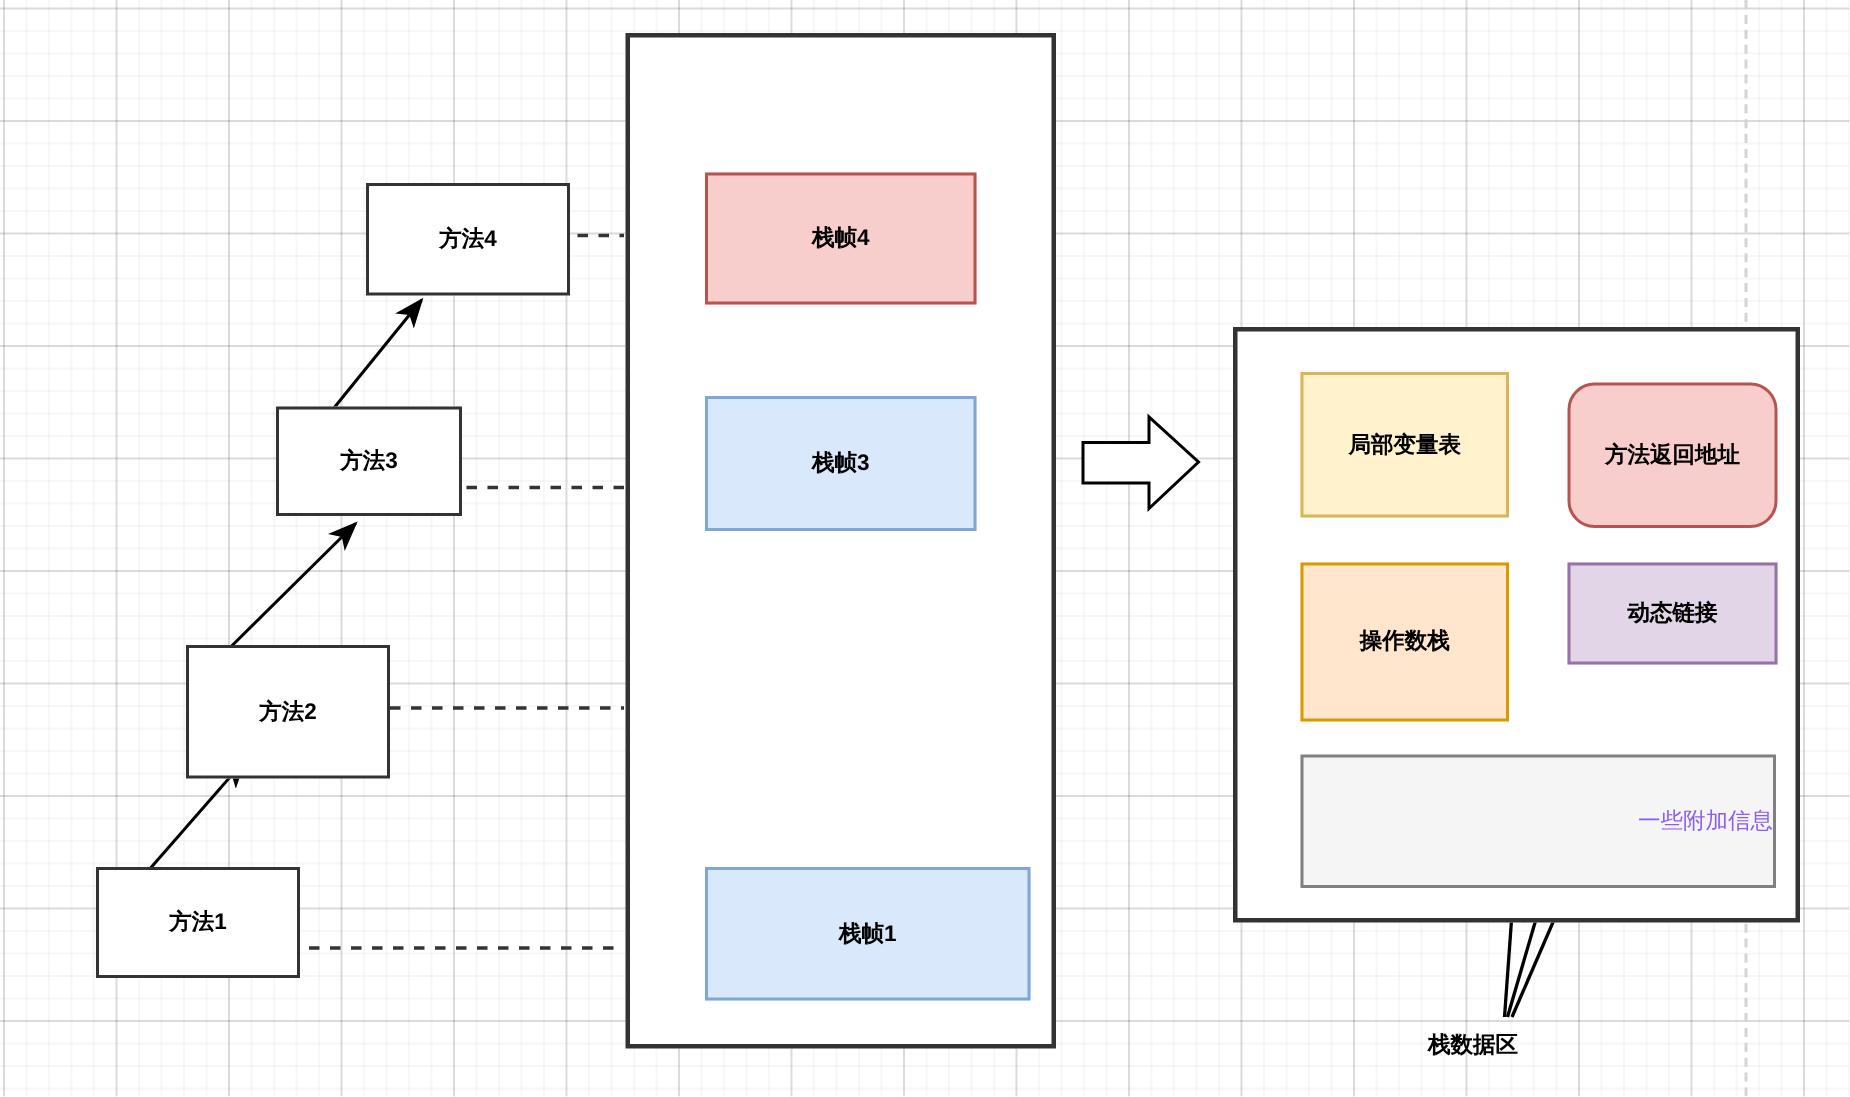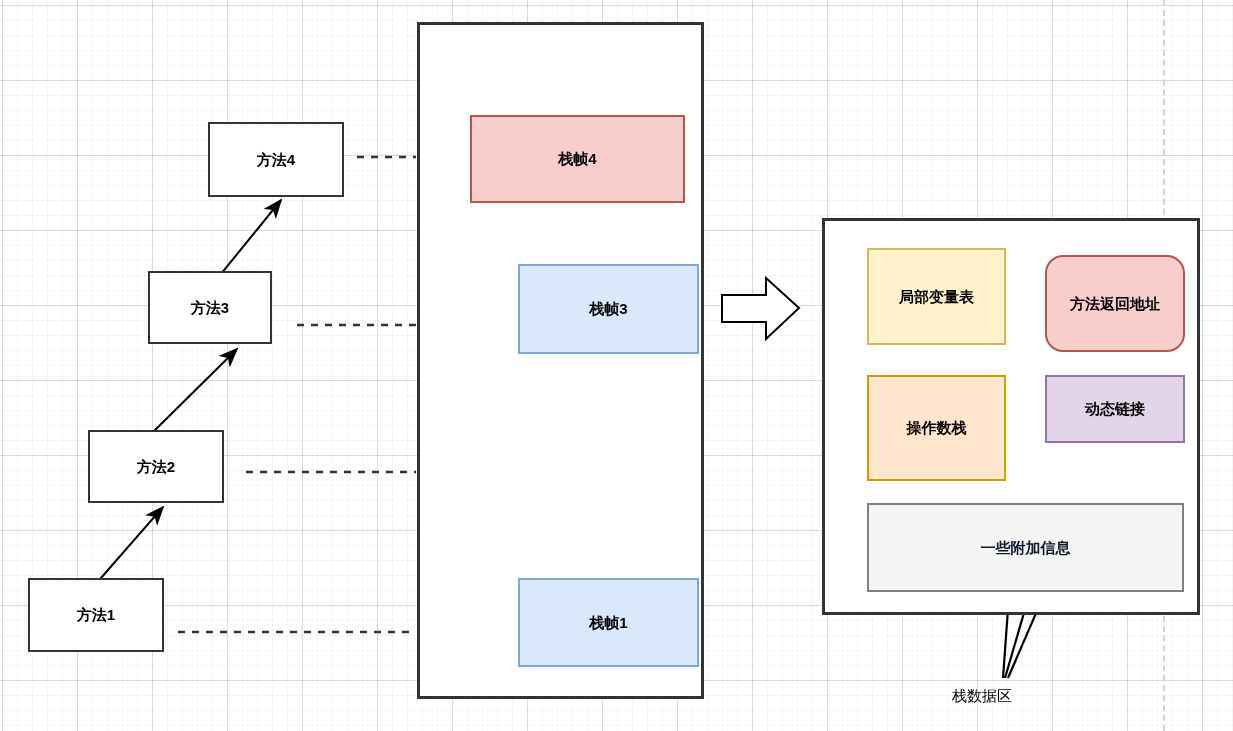--- a/index.html
+++ b/index.html
@@ -38,57 +38,57 @@
     justify-content: center;
     text-align: center;
     font-weight: bold;
     color: #000000;
     line-height: 1.2;
   }
   .method-box {
     background: #ffffff;
     border: 2px solid #333333;
     font-size: 15px;
+    margin-left: 36px;
   }
   .stack-container {
     background: #ffffff;
     border: 3px solid #333333;
   }
   .frame-box {
     font-size: 15px;
     border-width: 2px;
     border-style: solid;
   }
   .frame-blue {
     background: #dae8fc;
     border-color: #7ea6d8;
-    margin-left: 48px;
   }
   .frame-red {
     background: #f8cecc;
     border-color: #b85450;
   }
   .detail-panel {
     background: #ffffff;
     border: 3px solid #333333;
   }
   .cell {
     font-size: 15px;
     border-width: 2px;
     border-style: solid;
   }
   .cell-yellow  { background: #fff2cc; border-color: #d6b656; }
   .cell-orange  { background: #ffe6cc; border-color: #d79b00; }
   .cell-red     { background: #f8cecc; border-color: #b85450; border-radius: 18px; }
   .cell-purple  { background: #e1d5e7; border-color: #9673a6; }
-  .cell-gray    { background: #f5f5f5; border-color: #808080; color: #0f172a; font-weight: bold; }
+  .cell-gray    { background: #f5f5f5; border-color: #808080; color: #8b5cf6; font-weight: normal; justify-content: flex-end; }
   .caption {
     position: absolute;
     font-size: 15px;
-    font-weight: normal;
+    font-weight: bold;
     color: #000000;
     white-space: nowrap;
   }
   .pagebreak {
     position: absolute;
     top: 0;
     width: 0;
     height: 731px;
     border-left: 2px dashed #d4d4d4;
   }
@@ -130,36 +130,36 @@
       <line x1="1003" y1="678" x2="1009" y2="595" marker-end="url(#arrowhead)"></line>
     </g>
   </svg>
 
   <div class="box method-box" style="left:208px; top:122px; width:136px; height:75px;">
     <span>方法4</span>
   </div>
   <div class="box method-box" style="left:148px; top:271px; width:124px; height:73px;">
     <span>方法3</span>
   </div>
-  <div class="box method-box" style="left:88px; top:430px; width:136px; height:73px;">
+  <div class="box method-box" style="left:88px; top:430px; width:136px; height:89px;">
     <span>方法2</span>
   </div>
   <div class="box method-box" style="left:28px; top:578px; width:136px; height:74px;">
     <span>方法1</span>
   </div>
 
   <div class="box stack-container" style="left:417px; top:22px; width:287px; height:677px;"></div>
 
-  <div class="box frame-box frame-red" style="left:470px; top:115px; width:215px; height:88px;">
+  <div class="box frame-box frame-red" style="left:470px; top:115px; width:181px; height:88px;">
     <span>栈帧4</span>
   </div>
   <div class="box frame-box frame-blue" style="left:470px; top:264px; width:181px; height:90px;">
     <span>栈帧3</span>
   </div>
-  <div class="box frame-box frame-blue" style="left:470px; top:578px; width:181px; height:89px;">
+  <div class="box frame-box frame-blue" style="left:470px; top:578px; width:217px; height:89px;">
     <span>栈帧1</span>
   </div>
 
   <div class="box detail-panel" style="left:822px; top:218px; width:378px; height:397px;"></div>
 
   <div class="box cell cell-yellow" style="left:867px; top:248px; width:139px; height:97px;">
     <span>局部变量表</span>
   </div>
   <div class="box cell cell-red" style="left:1045px; top:255px; width:140px; height:97px;">
     <span>方法返回地址</span>

